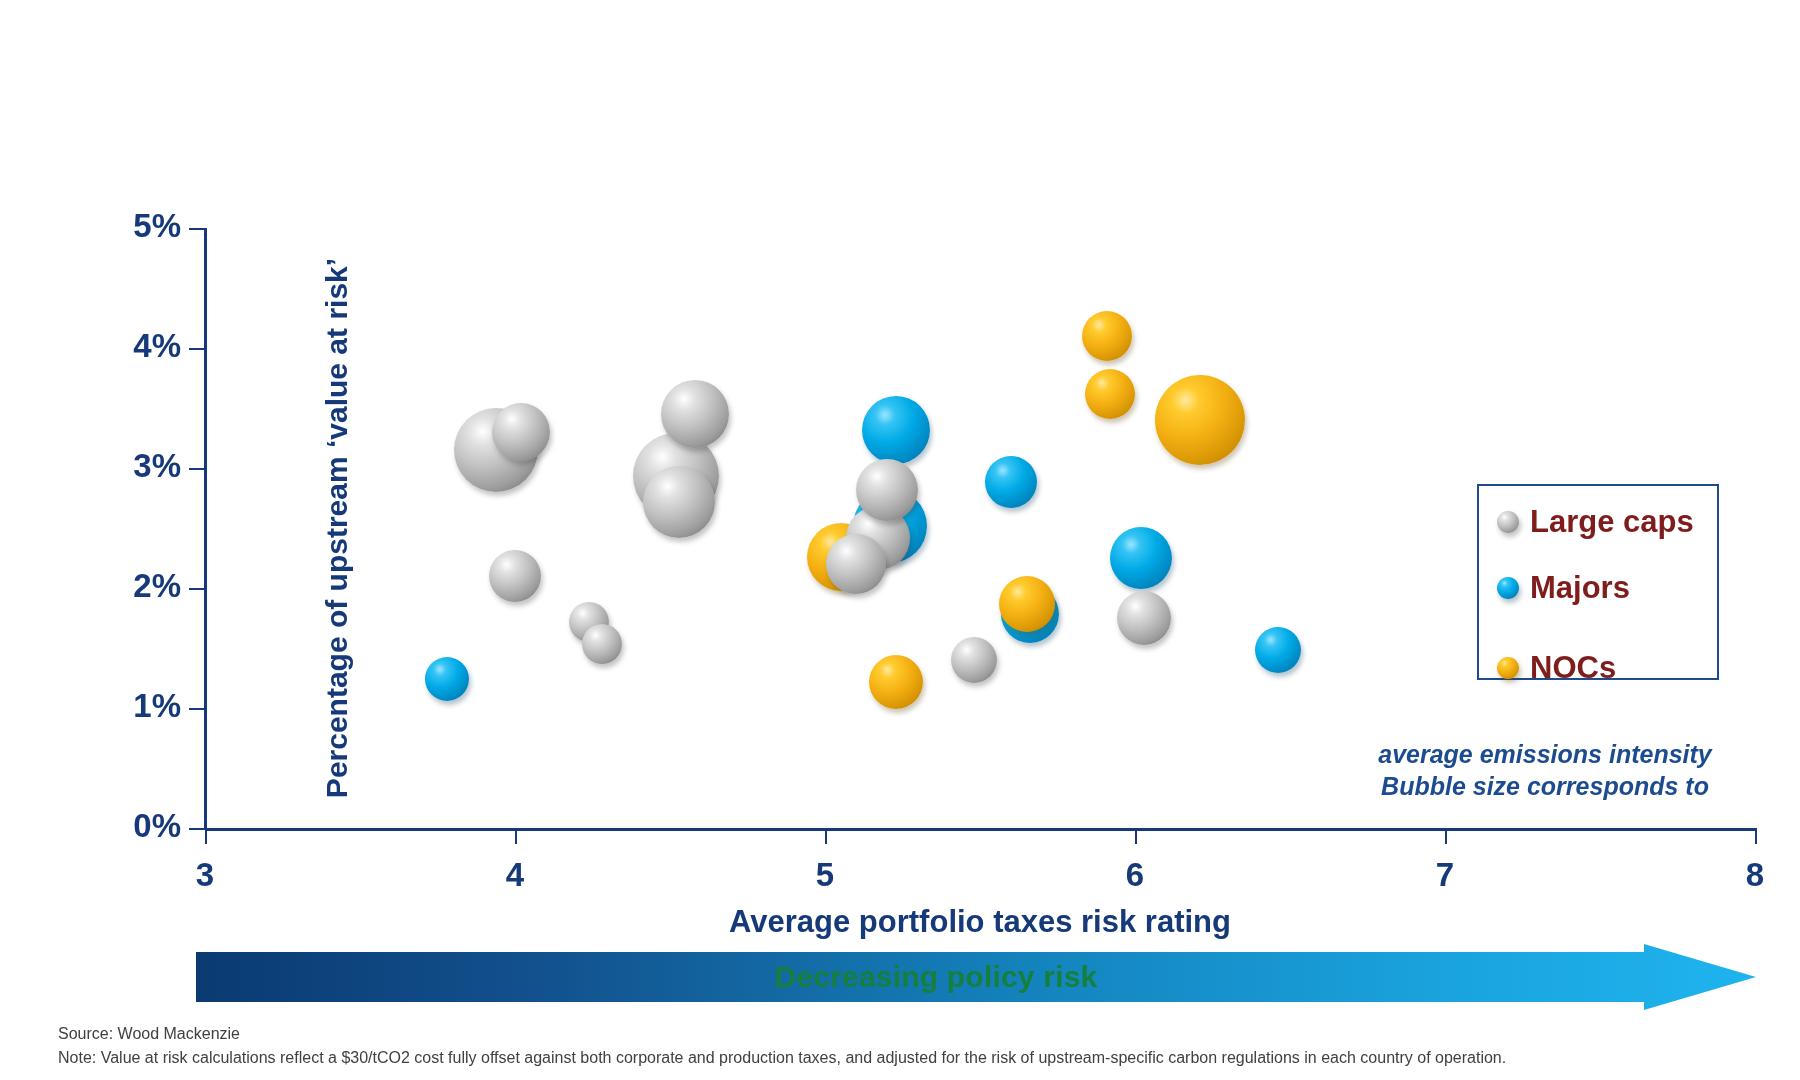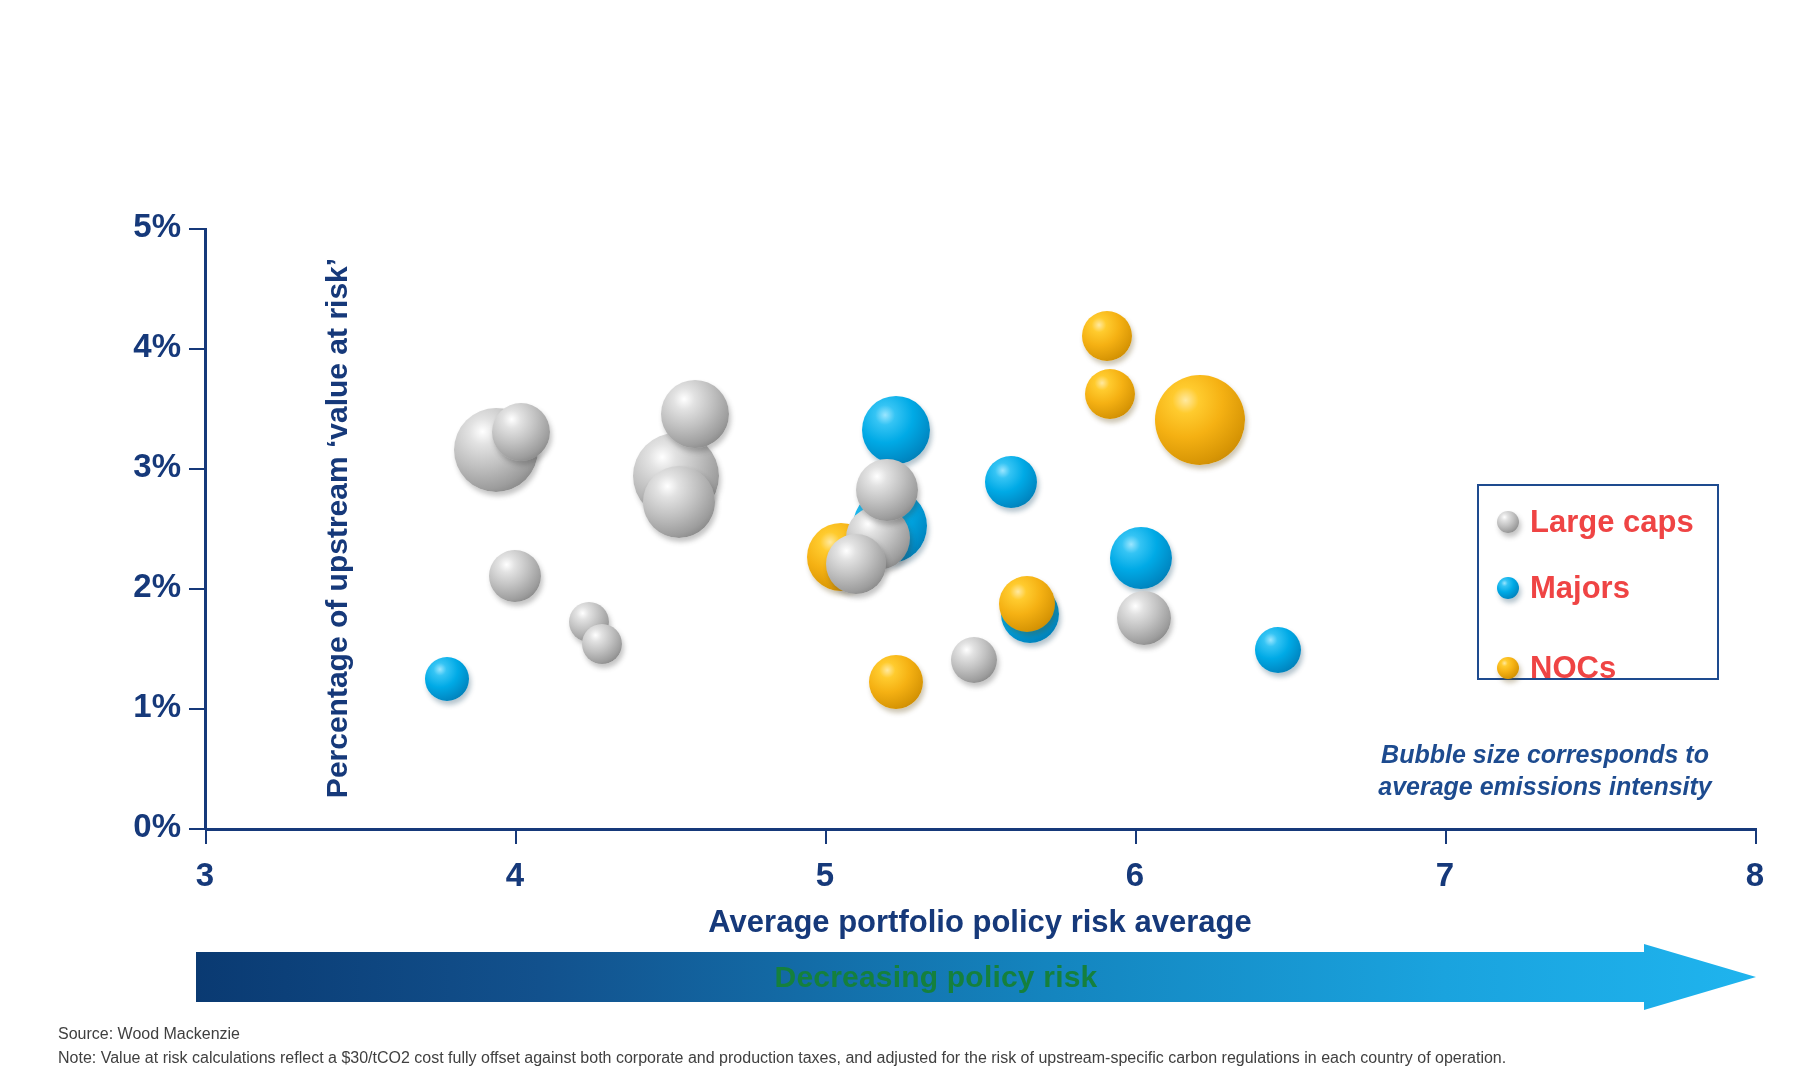--- a/index.html
+++ b/index.html
@@ -90,21 +90,21 @@
     width:242px; height:196px;
     border:2px solid #1e4b8f;
     background:#ffffff;
     box-sizing:border-box;
   }
   .legend-row{
     position:absolute;left:18px;height:40px;
     display:flex;align-items:center;
   }
   .legend-dot{width:22px;height:22px;border-radius:50%;margin-right:11px;flex:0 0 auto;}
-  .legend-text{font-size:31px;font-weight:bold;color:#ef4444;white-space:nowrap;}
+  .legend-text{font-size:31px;font-weight:bold;color:#7f1d1d;white-space:nowrap;}
 
   #legend-note{
     position:absolute;
     left:1360px;top:738px;width:370px;
     text-align:center;
     font-size:25px;font-style:italic;font-weight:bold;
     line-height:1.28;
     color:#1d4b8f;
   }
 
@@ -191,41 +191,41 @@
         <div class="bubble b-gold" style="left: 902.1px; top: 108px; width: 50px; height: 50px;"></div>
         <div class="bubble b-gold" style="left: 905.2px; top: 165.6px; width: 50px; height: 50px;"></div>
         <div class="bubble b-gray" style="left: 768.8px; top: 432px; width: 46px; height: 46px;"></div>
         <div class="bubble b-blue" style="left: 1072.6px; top: 422.4px; width: 46px; height: 46px;"></div>
         <div class="bubble b-blue" style="left: 241.8px; top: 451.2px; width: 44px; height: 44px;"></div>
         <div class="bubble b-gray" style="left: 384.4px; top: 393.6px; width: 40px; height: 40px;"></div>
         <div class="bubble b-gray" style="left: 396.8px; top: 416.4px; width: 40px; height: 40px;"></div>
       </div>
 
     <div class="ytitle">Percentage of upstream ‘value at risk’</div>
-    <div class="xtitle">Average portfolio policy risk average</div>
+    <div class="xtitle">Average portfolio taxes risk rating</div>
   </div>
 
   <div id="legend">
       <div class="legend-row" style="top: 16px;">
         <span class="legend-dot b-gray"></span>
         <span class="legend-text">Large caps</span>
       </div>
       <div class="legend-row" style="top: 82px;">
         <span class="legend-dot b-blue"></span>
         <span class="legend-text">Majors</span>
       </div>
       <div class="legend-row" style="top: 162px;">
         <span class="legend-dot b-gold"></span>
         <span class="legend-text">NOCs</span>
       </div>
     </div>
 
   <div id="legend-note">
+    <div>average emissions intensity</div>
     <div>Bubble size corresponds to</div>
-    <div>average emissions intensity</div>
   </div>
 
   <div id="arrow">
     <svg width="1560" height="66" viewBox="0 0 1560 66">
       <defs>
         <linearGradient id="arrGrad" x1="0" y1="0" x2="1" y2="0">
           <stop offset="0%" stop-color="#0a3a72"></stop>
           <stop offset="22%" stop-color="#12518d"></stop>
           <stop offset="55%" stop-color="#1485bf"></stop>
           <stop offset="80%" stop-color="#1aa3de"></stop>

